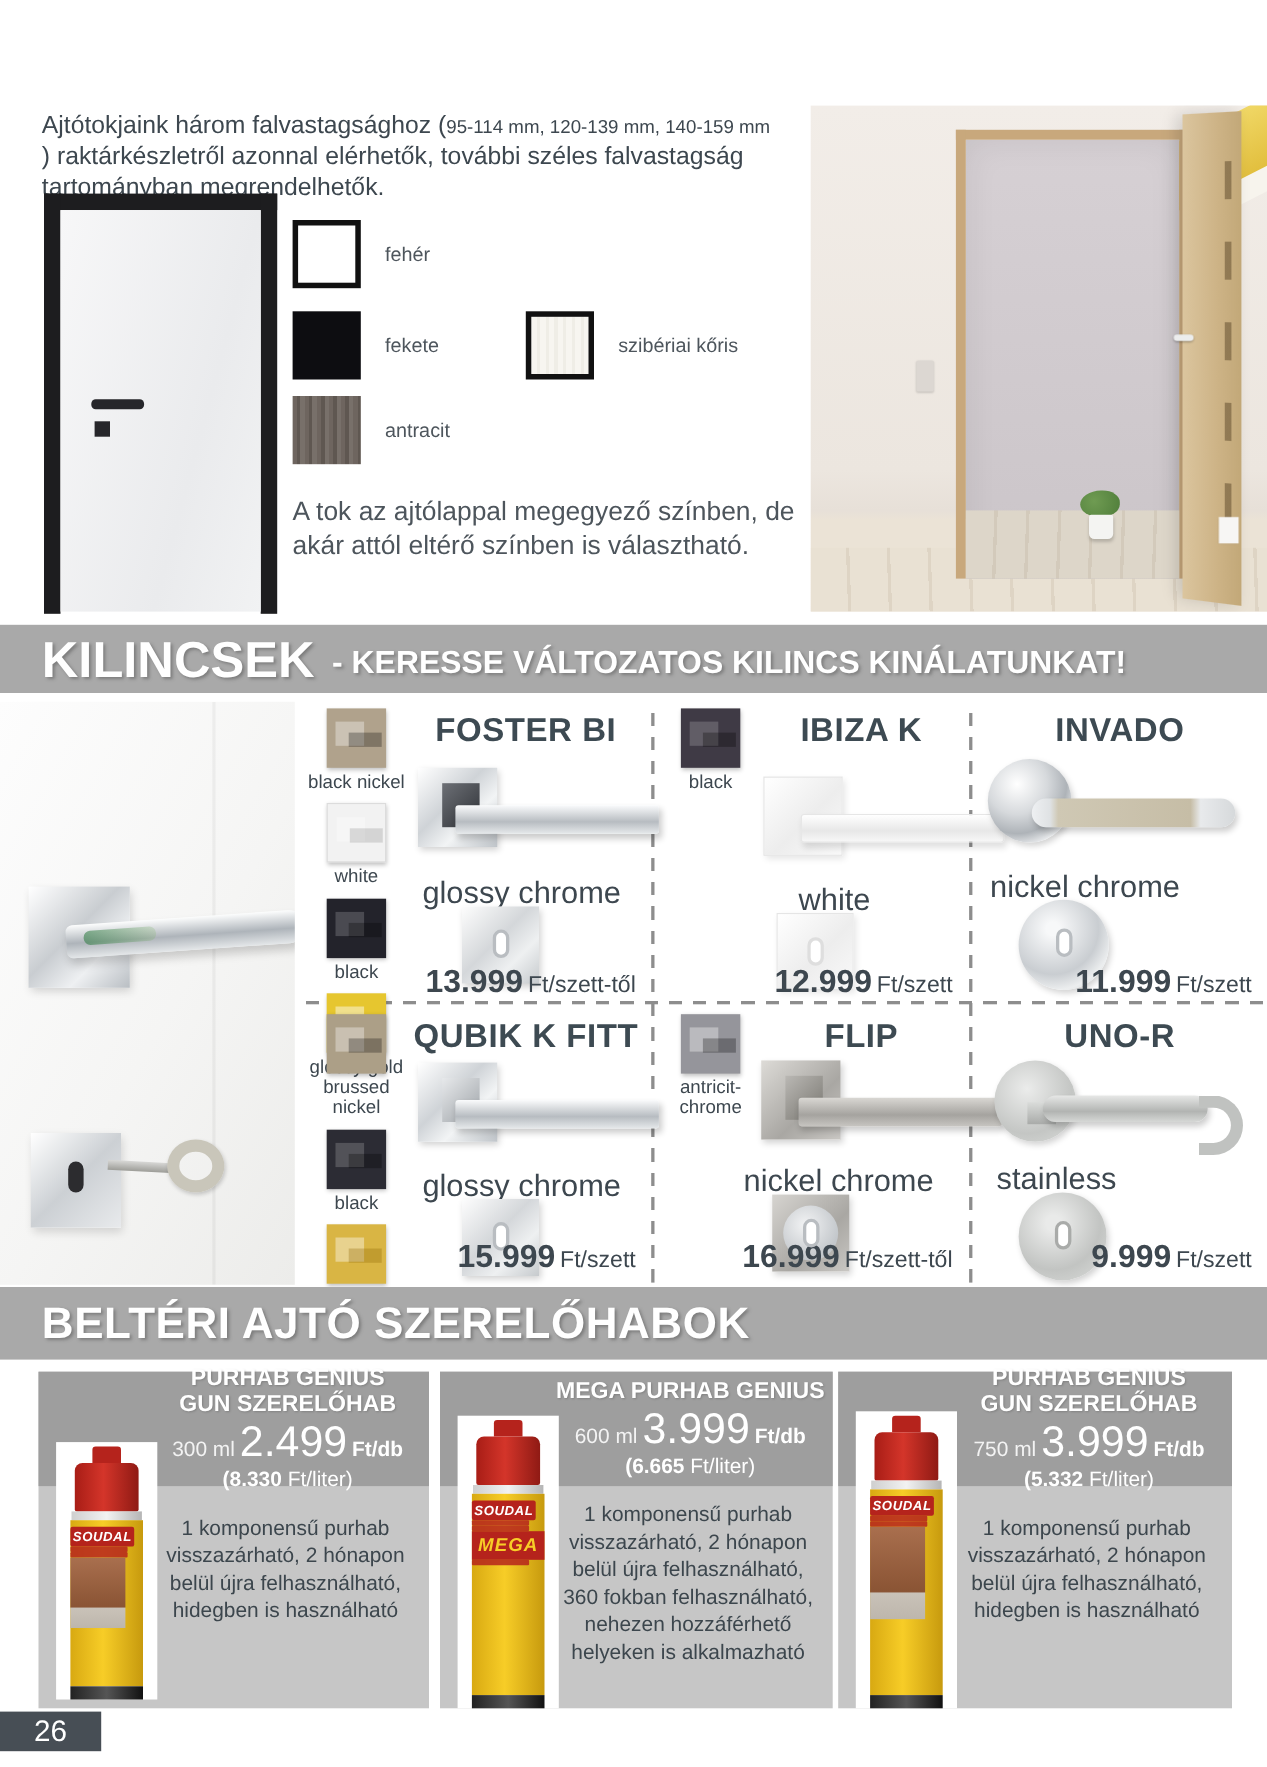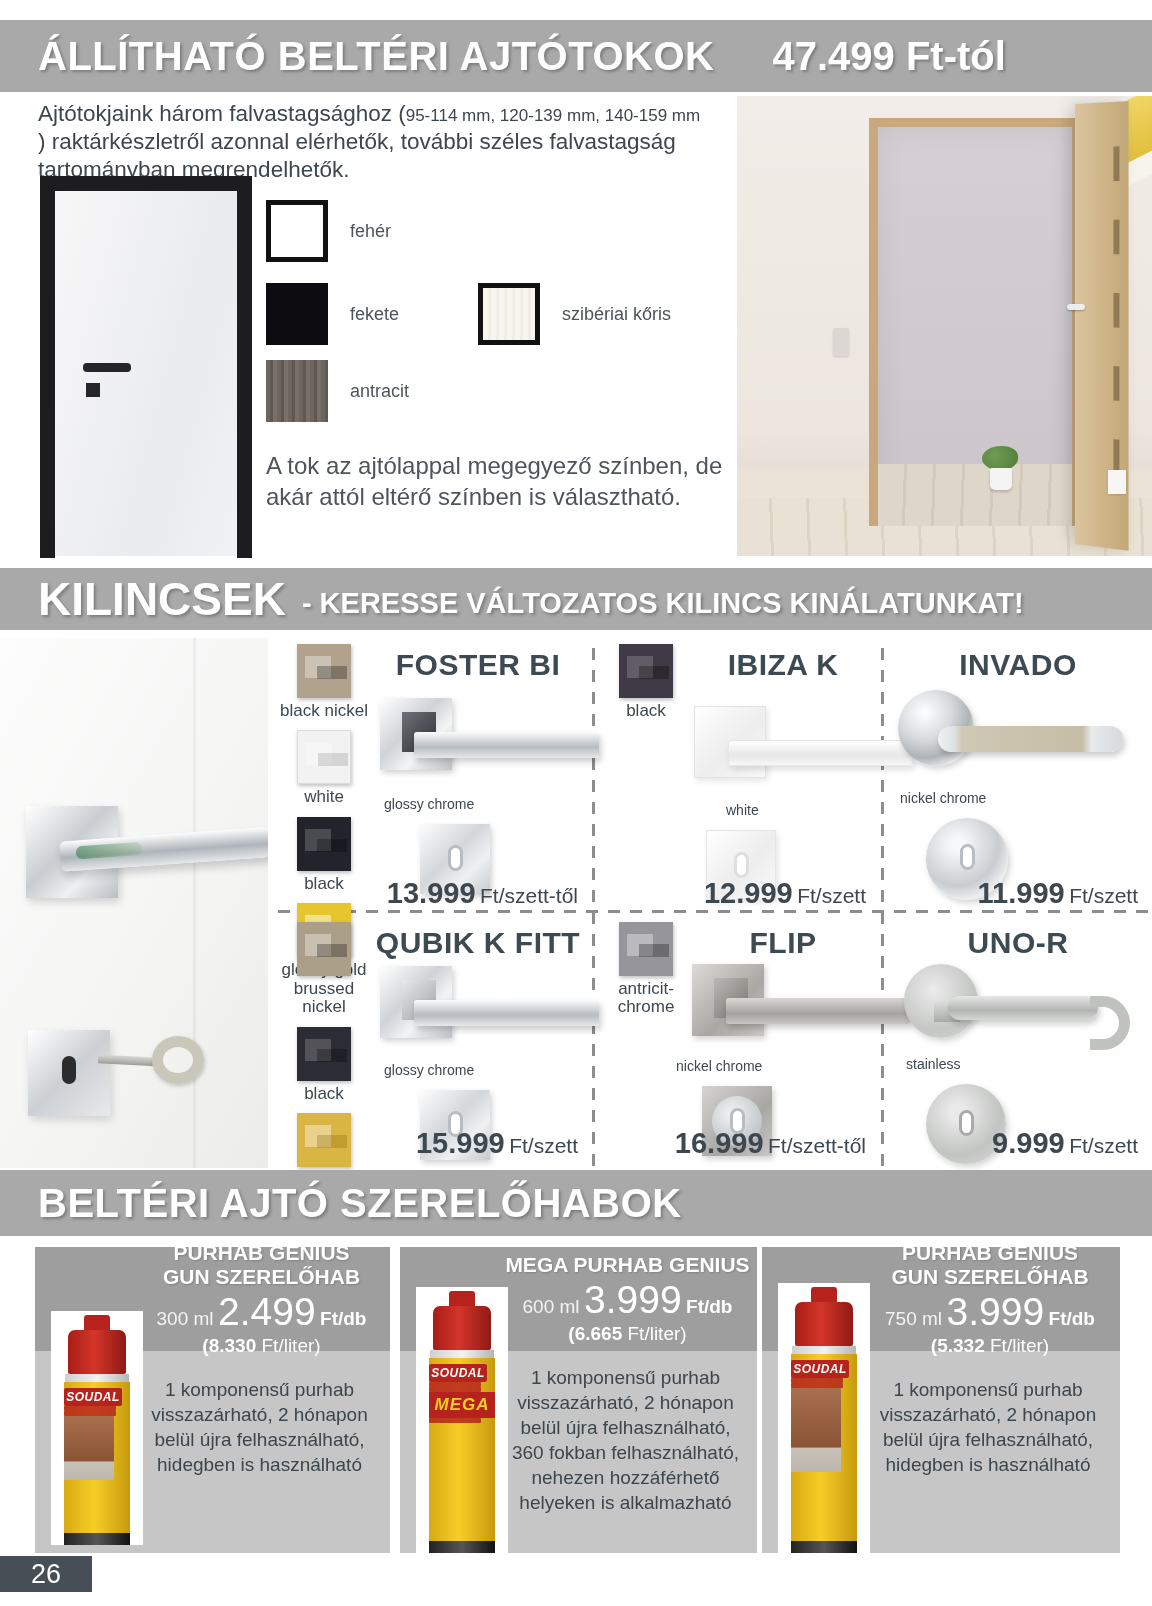--- a/index.html
+++ b/index.html
@@ -77,21 +77,21 @@
   .cell { position:absolute; }
   .variants { position:absolute; left:6px; top:6px; width:92px; display:flex; flex-direction:column; align-items:center; gap:10px; }
   .variant { display:flex; flex-direction:column; align-items:center; gap:4px; }
   .vsw { width:54px; height:54px; position:relative; box-shadow:1px 2px 4px rgba(0,0,0,.25); }
   .vsw i { display:block; position:absolute; }
   .vsw .m1 { left:8px; top:12px; width:26px; height:22px; background:rgba(255,255,255,.35); }
   .vsw .m2 { left:20px; top:22px; width:30px; height:13px; background:rgba(0,0,0,.28); }
   .vlab { font-size:17px; color:#3d474f; text-align:center; line-height:1.08; }
   .pname { position:absolute; left:98px; right:6px; top:10px; text-align:center; font-size:30px; font-weight:bold; color:#3d4a52; letter-spacing:.5px; }
   .pname.full { left:0; right:0; }
-  .finish { position:absolute; font-size:14px; color:#3d474f; }
+  .finish { position:absolute; font-size:28px; color:#3d474f; }
   .price { position:absolute; right:14px; bottom:6px; color:#3d474f; white-space:nowrap; }
   .price b { font-size:29px; }
   .price span { font-size:21px; }
 
   .fig { position:absolute; width:225px; height:95px; }
   .fig i { display:block; position:absolute; }
   .plate { left:0; top:0; width:72px; height:72px; background:linear-gradient(135deg,#ffffff,#cfd3d7 42%,#f2f4f5 66%,#bfc4c9); box-shadow:2px 3px 6px rgba(0,0,0,.18); }
   .lever { left:34px; top:34px; width:185px; height:26px; border-radius:3px; background:linear-gradient(180deg,#fafbfc,#b7bcc1 58%,#e6e9eb); box-shadow:2px 4px 6px rgba(0,0,0,.2); }
   .neck  { left:22px; top:14px; width:34px; height:40px; background:linear-gradient(135deg,#6d7076,#2e3136); }
   .fig-ibiza .plate { background:linear-gradient(135deg,#ffffff,#ededed 55%,#f9f9f9); border:1px solid #e3e3e3; box-shadow:2px 3px 6px rgba(0,0,0,.1); }
@@ -143,24 +143,20 @@
   .megaband { width:66px; background:#b5231c; color:#f7cd27; font-weight:bold; font-style:italic; font-size:17px; text-align:center; padding:3px 0; letter-spacing:1px; }
   .can-foot { width:66px; height:12px; background:linear-gradient(90deg,#222,#555,#111); }
 
   .page-number { position:absolute; left:0; top:1556px; width:92px; height:36px; background:#474e55; color:#fff; font-size:27px; display:flex; align-items:center; justify-content:center; }
 </style>
 </head>
 <body>
 
 <div class="page">
 
-  <header class="banner banner-top">
-    <span class="banner-title">ÁLLÍTHATÓ BELTÉRI AJTÓTOKOK</span>
-    <span class="banner-price">47.499 Ft-tól</span>
-  </header>
 
   <p class="intro"><span>Ajtótokjaink három falvastagsághoz (</span><span class="small">95-114 mm, 120-139 mm, 140-159 mm</span><span> ) raktárkészletről azonnal elérhetők, további széles falvastagság tartományban megrendelhetők.</span></p>
 
   <div class="door-photo">
     <span class="df-bar df-top"></span>
     <span class="df-bar df-left"></span>
     <span class="df-bar df-right"></span>
     <div class="door-leaf">
       <span class="dl-handle"></span>
       <span class="dl-rose"></span>

